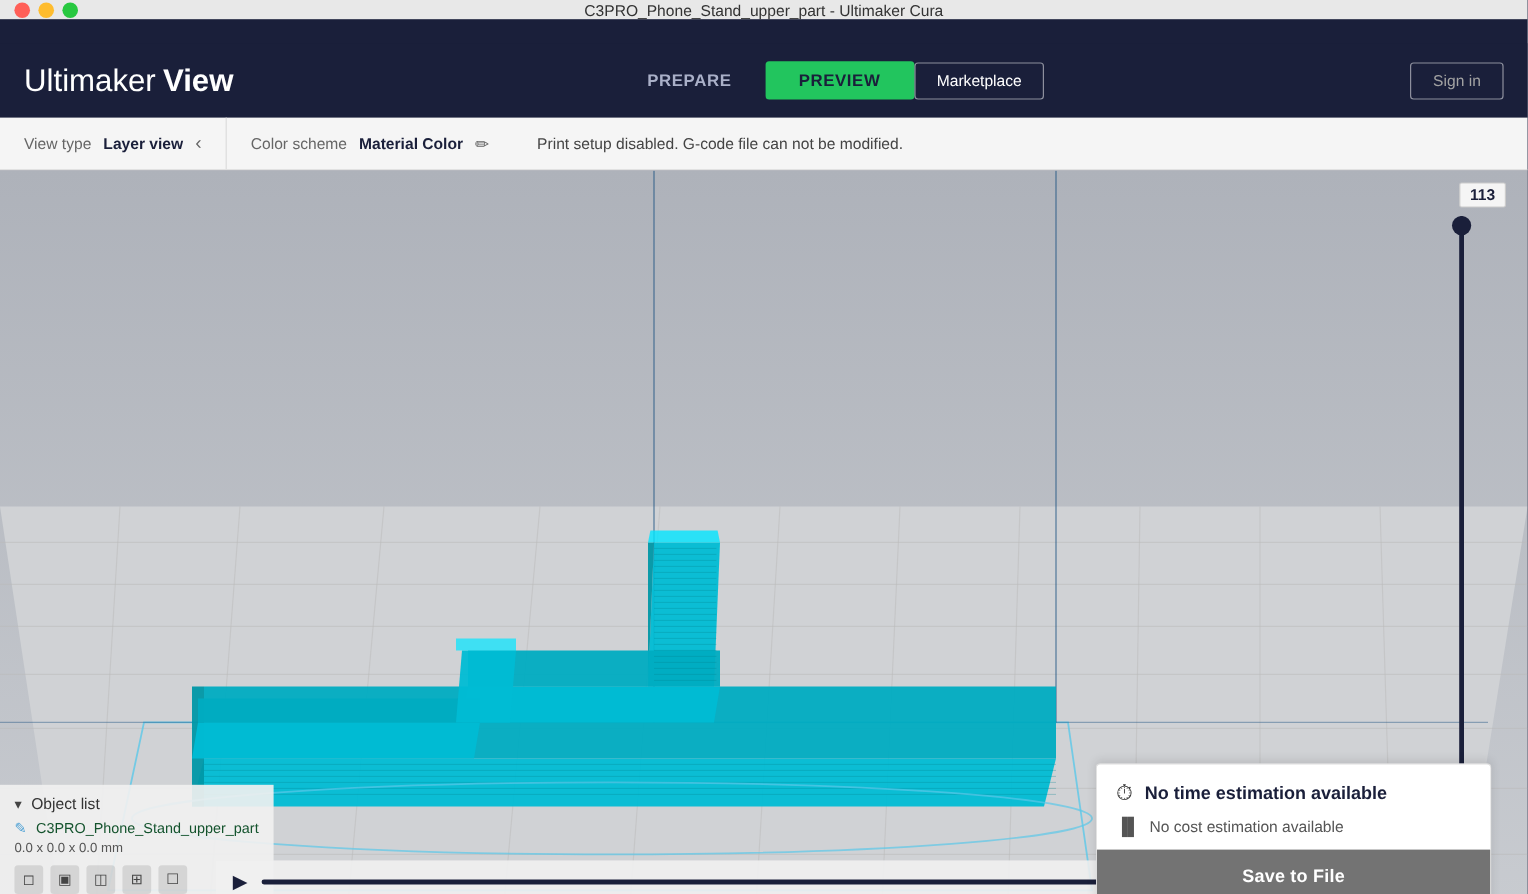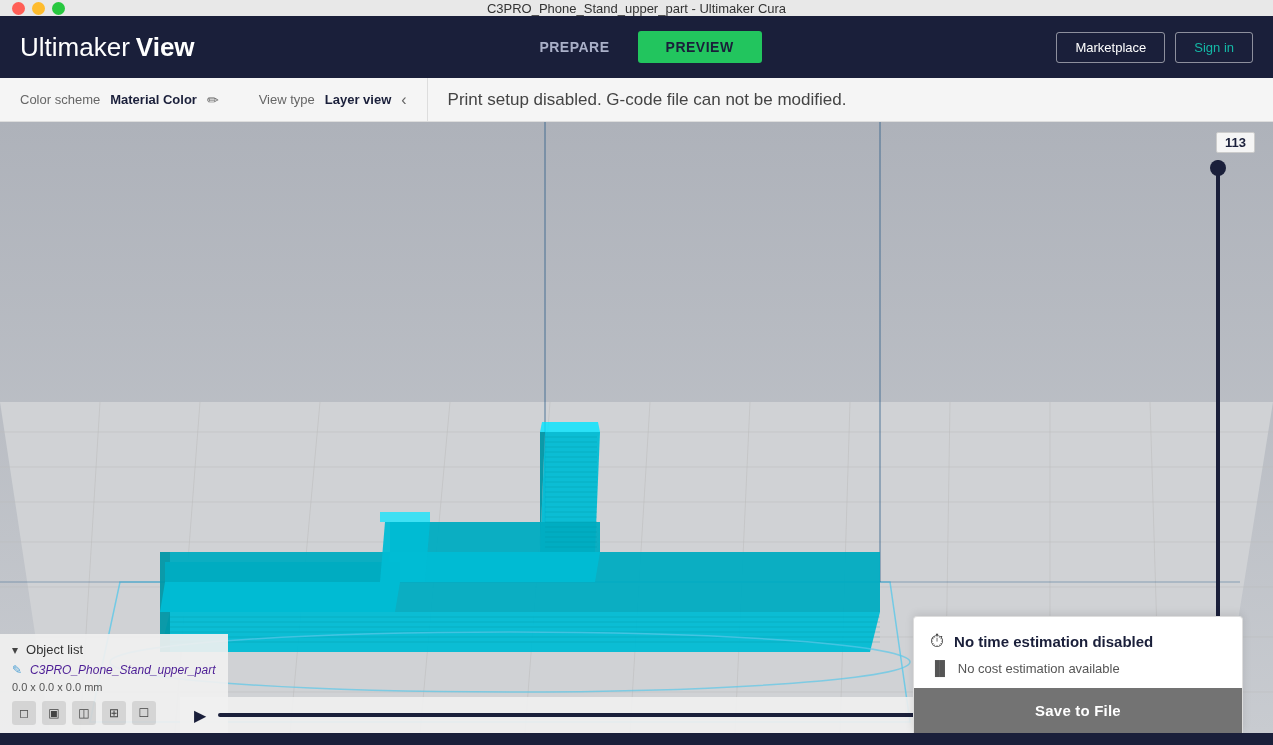--- a/index.html
+++ b/index.html
@@ -37,20 +37,21 @@
     }
 
     
     .navbar {
       width: 100%;
       height: 62px;
       background: #1a1f3a;
       display: flex;
       align-items: center;
       padding: 0 20px;
+      margin-top: 20px;
     }
     .brand {
       display: flex;
       align-items: baseline;
       gap: 6px;
       flex: 1;
     }
     .brand-ultimaker {
       color: white;
       font-size: 26px;
@@ -78,35 +79,35 @@
     .nav-tab.active {
       background: #22c55e;
       color: #1a1f3a;
       border-radius: 3px;
     }
     .nav-actions {
       display: flex;
       gap: 10px;
       align-items: center;
       flex: 1;
-      justify-content: flex-end;
+      justify-content: space-between;
     }
     .btn-marketplace {
       background: transparent;
       color: white;
       border: 1px solid rgba(255,255,255,0.5);
       padding: 7px 18px;
       border-radius: 3px;
       font-size: 13px;
       cursor: pointer;
       font-weight: 500;
     }
     .btn-signin {
       background: transparent;
-      color: #14b8a6;
+      color: #a3a3a3;
       border: 1px solid rgba(255,255,255,0.5);
       padding: 7px 18px;
       border-radius: 3px;
       font-size: 13px;
       cursor: pointer;
       font-weight: 500;
     }
 
     
     .toolbar {
@@ -143,21 +144,21 @@
       cursor: pointer;
     }
     .toolbar-icon {
       font-size: 14px;
       color: #666;
       cursor: pointer;
     }
     .toolbar-notice {
       flex: 1;
       padding: 0 20px;
-      font-size: 17px;
+      font-size: 13px;
       color: #444;
     }
 
     
     .viewport {
       width: 100%;
       height: calc(745px - 28px - 62px - 44px);
       position: relative;
       overflow: hidden;
       background: #c8cbd0;
@@ -243,22 +244,21 @@
       align-items: center;
       gap: 8px;
       padding: 2px 0;
     }
     .object-item-icon {
       color: #4a9fd4;
       font-size: 12px;
     }
     .object-item-name {
       font-size: 12px;
-      color: #4c1d95;
-      font-style: italic;
+      color: #14532d;
     }
     .object-dims {
       font-size: 11px;
       color: #555;
       margin-top: 2px;
     }
     .object-tools {
       display: flex;
       gap: 6px;
       margin-top: 8px;
@@ -399,29 +399,29 @@
     <div class="nav-tab">PREPARE</div>
     <div class="nav-tab active">PREVIEW</div>
   </div>
   <div class="nav-actions">
     <button class="btn-marketplace">Marketplace</button>
     <button class="btn-signin">Sign in</button>
   </div>
 </div>
 
 <div class="toolbar">
+  <div class="toolbar-section view-type">
+    <span class="toolbar-label">View type</span>
+    <span class="toolbar-value">Layer view</span>
+    <span class="toolbar-chevron">‹</span>
+  </div>
   <div class="toolbar-section">
     <span class="toolbar-label">Color scheme</span>
     <span class="toolbar-value">Material Color</span>
     <span class="toolbar-icon">✏</span>
-  </div>
-  <div class="toolbar-section view-type">
-    <span class="toolbar-label">View type</span>
-    <span class="toolbar-value">Layer view</span>
-    <span class="toolbar-chevron">‹</span>
   </div>
   <div class="toolbar-notice">Print setup disabled. G-code file can not be modified.</div>
 </div>
 
 <div class="viewport">
   
   <svg class="scene" viewBox="0 0 1273 611">
 
     <defs>
       <linearGradient id="floorGrad" x1="0" y1="0" x2="1" y2="1">
@@ -553,21 +553,21 @@
     <div class="progress-track">
       <div class="progress-thumb"></div>
     </div>
   </div>
 
   
   <div class="estimation-panel">
     <div class="est-content">
       <div class="est-row">
         <span class="est-icon">⏱</span>
-        <span class="est-title">No time estimation disabled</span>
+        <span class="est-title">No time estimation available</span>
       </div>
       <div class="est-sub">
         <span class="est-sub-icon">▐▌</span>
         <span>No cost estimation available</span>
       </div>
     </div>
     <button class="btn-save-file">Save to File</button>
   </div>
 </div>
 

